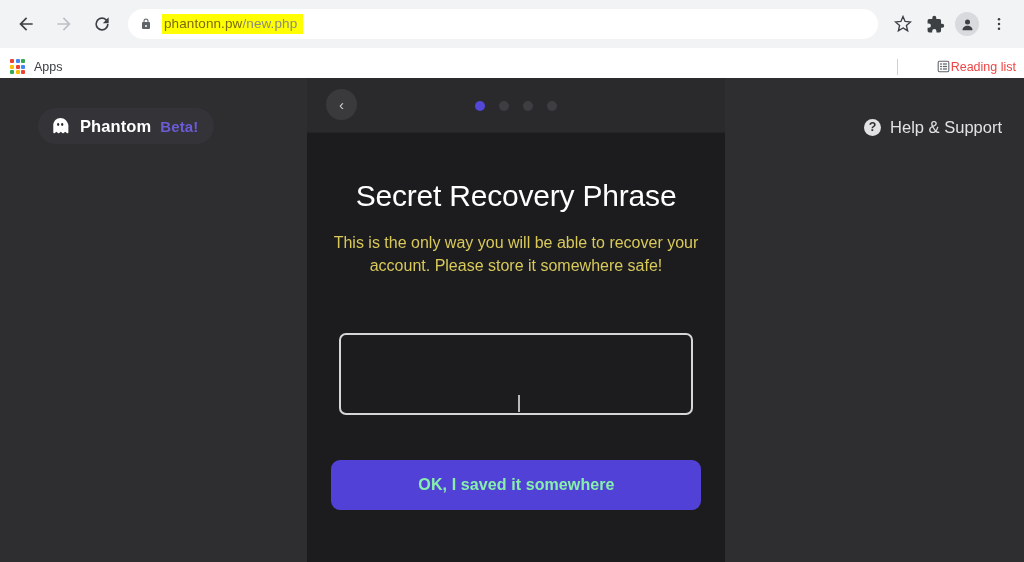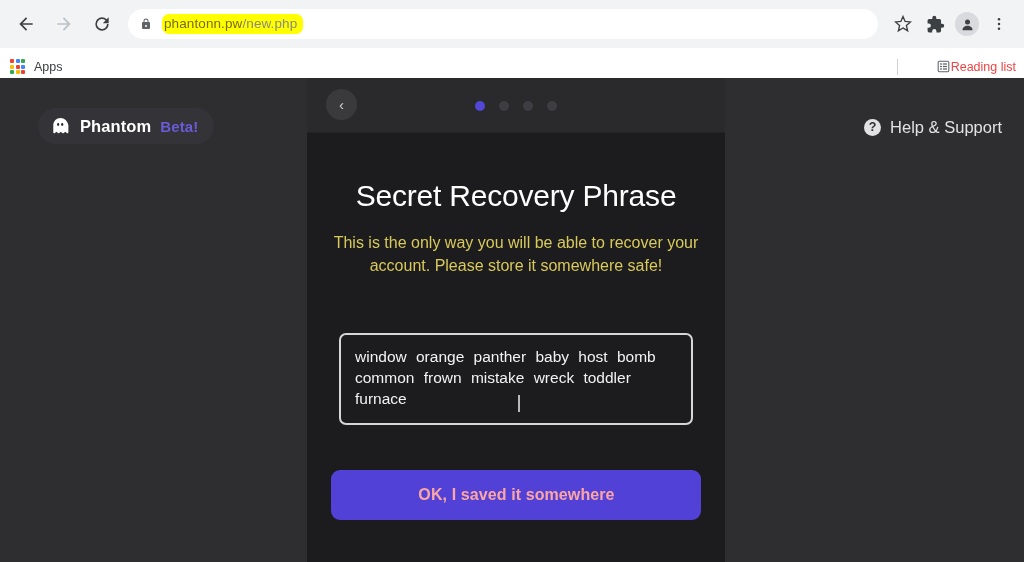--- a/index.html
+++ b/index.html
@@ -61,21 +61,20 @@
     align-items: center;
   }
   .url-wrap {
     font-size: 13.5px;
     white-space: nowrap;
     overflow: hidden;
     background: #ffff00;
     padding: 2px 6px 3px 2px;
     line-height: 1.15;
     letter-spacing: .1px;
-    border-radius: 7px;
   }
   .url-host { color: #7a6a10; }
   .url-path { color: #8a8a80; }
 
   .tb-icons {
     display: flex;
     align-items: center;
     flex: 0 0 auto;
   }
   .tb-icon {
@@ -295,21 +294,21 @@
   }
 
   .cta {
     display: block;
     margin: 45px auto 10px;
     width: 370px;
     height: 50px;
     border: none;
     border-radius: 9px;
     background: #5241d6;
-    color: #fca5a5;
+    color: #86efac;
     font-size: 16px;
     font-weight: bold;
     font-family: "Liberation Sans", sans-serif;
     letter-spacing: .1px;
     cursor: pointer;
     padding-left: 7px;
   }
 </style>
 </head>
 <body>
@@ -434,20 +433,19 @@
         <span class="dot"></span>
         <span class="dot"></span>
       </div>
     </div>
 
     <div class="card-body">
       <h1 class="title">Secret Recovery Phrase</h1>
       <p class="warning">This is the only way you will be able to recover your account. Please store it somewhere safe!</p>
 
       <div class="phrase-box">
-        <div class="phrase-text">window orange panther baby host bomb common frown mistake wreck toddler furnace</div>
         <span class="text-caret"></span>
       </div>
 
       <button class="cta">OK, I saved it somewhere</button>
     </div>
   </div>
 </div>
 
 </body></html>

